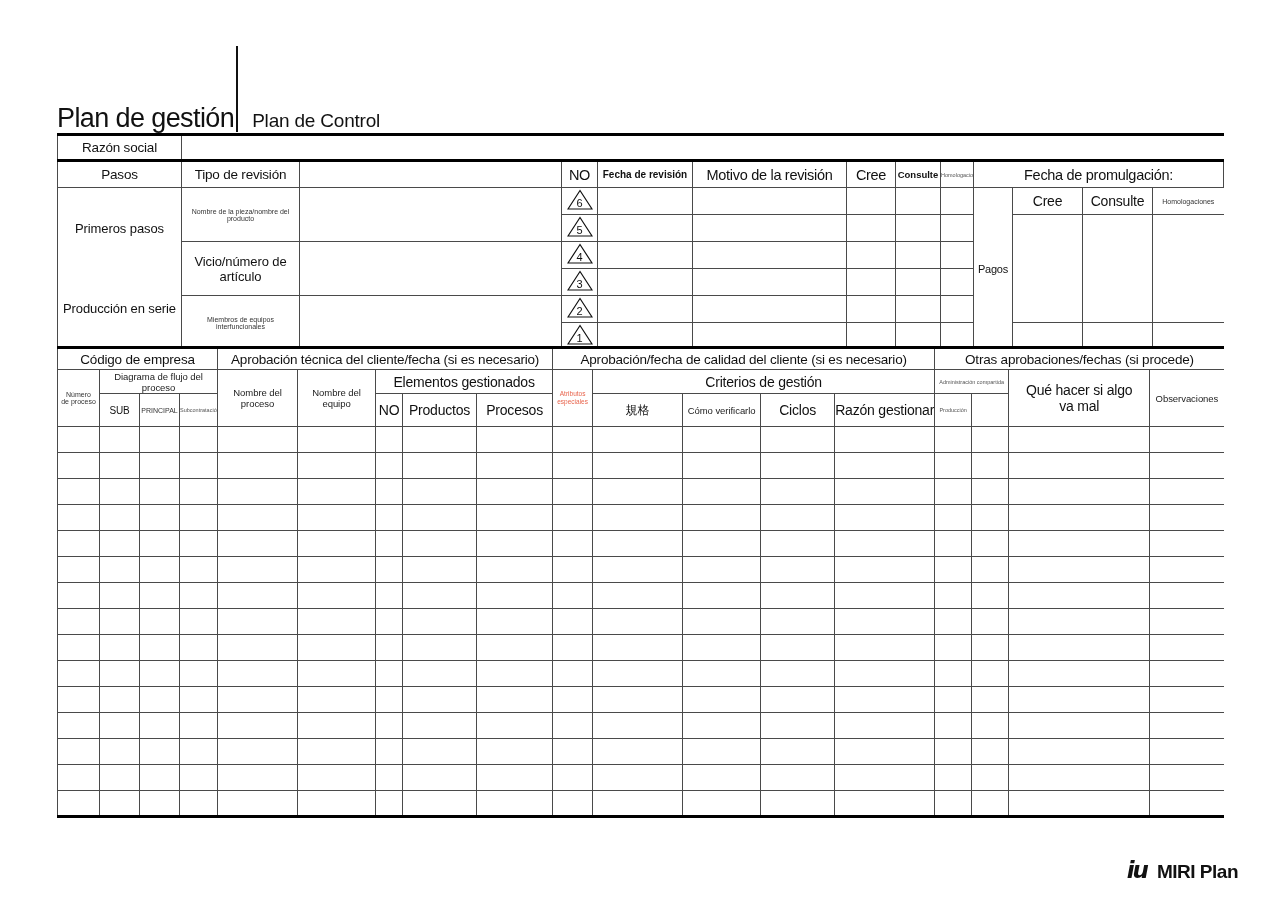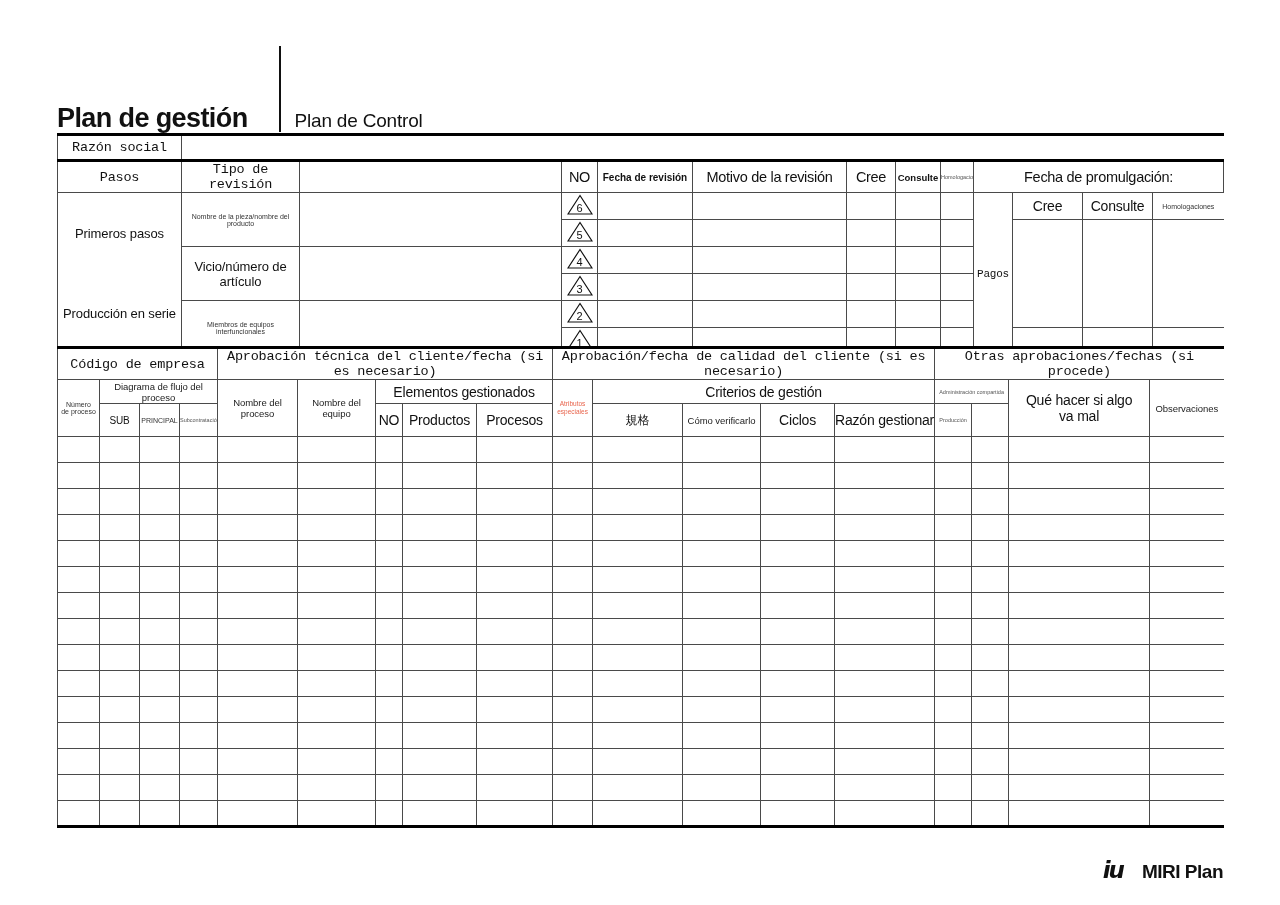--- a/index.html
+++ b/index.html
@@ -25,24 +25,24 @@
   .titlebar {
     position: absolute;
     left: 57px;
     top: 52px;
     display: flex;
     align-items: flex-end;
     height: 80px;
   }
   .title-main {
     font-size: 27px;
-    font-weight: 700;
+    font-weight: 400;
     letter-spacing: -0.6px;
     line-height: 1;
-    padding-right: 31px;
+    padding-right: 2px;
     white-space: nowrap;
   }
   .title-rule {
     width: 2px;
     height: 86px;
     background: #111111;
     margin-right: 14px;
     align-self: flex-start;
     margin-top: -6px;
   }
@@ -79,21 +79,20 @@
   .b-top-thick { border-top: 3px solid #000 !important; }
   .b-bot-thick { border-bottom: 3px solid #000 !important; }
   .b-right-none { border-right: none !important; }
   .b-top-none { border-top: none !important; }
   .b-bot-none { border-bottom: none !important; }
 
   .hdr-bold {
     font-weight: 700;
     font-size: 13.5px;
     letter-spacing: -0.2px;
-    font-family: Liberation Mono, monospace;
   }
   .hdr-bold-lg {
     font-weight: 700;
     font-size: 14.5px;
     letter-spacing: -0.3px;
   }
   .cell-md { font-size: 13px; letter-spacing: -0.1px; }
   .cell-sm { font-size: 9.5px; letter-spacing: -0.05px; color: #222; }
   .cell-xs { font-size: 7px; letter-spacing: 0px; color: #333; }
   .cell-xxs { font-size: 5.5px; letter-spacing: 0px; color: #555; }
@@ -123,25 +122,25 @@
     font-size: 11px;
     color: #111;
   }
 
   
   #tbl-body { top: 346px; }
 
   
   .footer {
     position: absolute;
-    right: 57px;
+    right: 42px;
     bottom: 22px;
     display: flex;
     align-items: center;
-    gap: 19px;
+    gap: 10px;
   }
   .logo-mark {
     font-size: 23px;
     font-weight: 700;
     font-style: italic;
     font-family: "DejaVu Sans", sans-serif;
     line-height: 1;
     letter-spacing: -2px;
     transform: translateY(-1px);
   }

